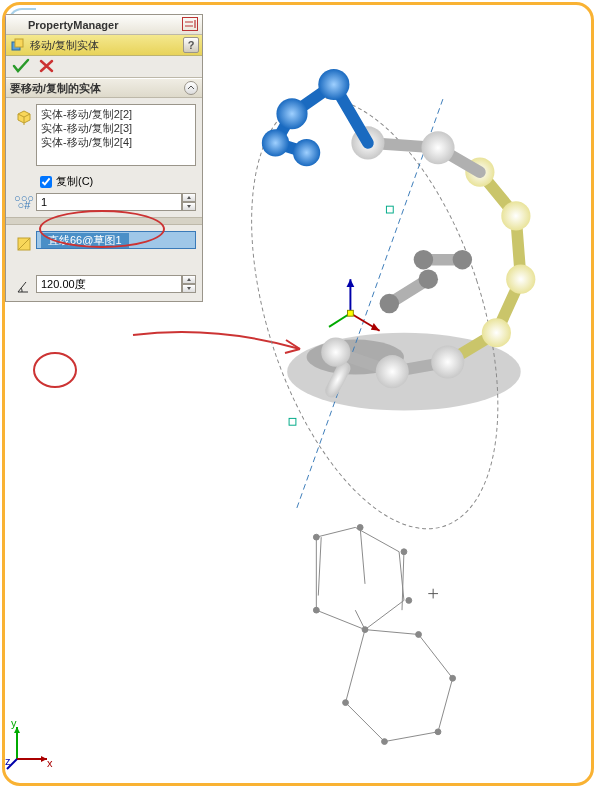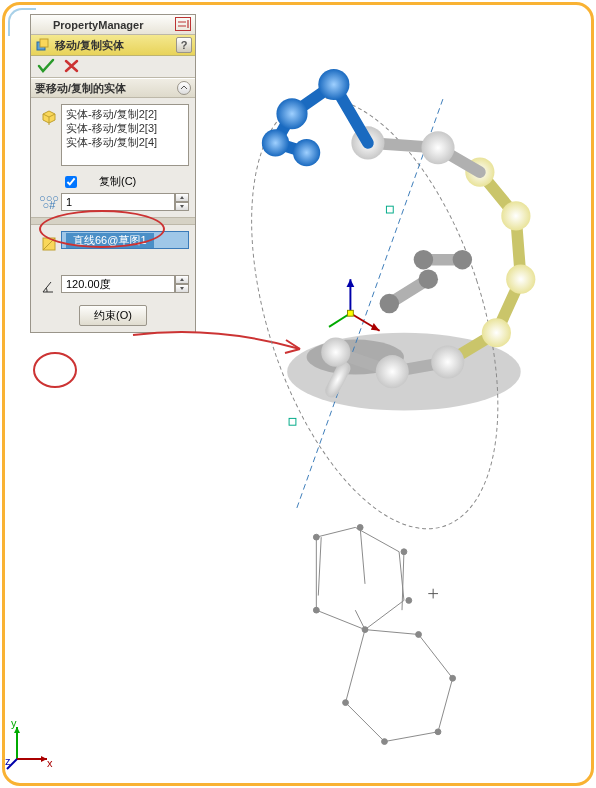--- a/index.html
+++ b/index.html
@@ -1,39 +1,39 @@
 <!DOCTYPE html>
 <html><head>
 <meta charset="utf-8">
 <style>
 *{box-sizing:border-box;margin:0;padding:0;font-family:"Microsoft YaHei","SimSun",Arial,sans-serif;font-size:11px}
 body{background:#fff;width:596px;height:788px;position:relative;overflow:hidden}
 .outer-frame{position:absolute;top:2px;left:2px;right:2px;bottom:2px;border:3px solid #f9b233;border-radius:18px;background:#fff;overflow:hidden}
 .corner-inner{position:absolute;top:3px;left:3px;width:28px;height:28px;border-top:2px solid #a8d0e8;border-left:2px solid #a8d0e8;border-top-left-radius:14px;pointer-events:none}
-.panel{position:absolute;top:9px;left:25px;width:166px;background:#d946ef;border:1px solid #9a958a}
+.panel{position:absolute;top:9px;left:0;width:198px;background:#d946ef;border:1px solid #9a958a}
 .pm-header{height:20px;background:linear-gradient(#fdfdfb,#e8e4d8);border-bottom:1px solid #bdb8a9;display:flex;align-items:center;padding:0 4px;position:relative}
 .pm-header .title{font-weight:bold;color:#333;margin-left:18px}
 .pm-pin{position:absolute;right:4px;top:2px;width:16px;height:14px;border:1px solid #b33;display:flex;align-items:center;justify-content:center}
 .pm-pin svg{width:12px;height:10px}
 .feat-header{height:21px;background:linear-gradient(#f4e88e,#e8d35a);border-bottom:1px solid #bdb470;display:flex;align-items:center;padding:0 4px;position:relative}
 .feat-icon{width:16px;height:16px;display:inline-flex;align-items:center;justify-content:center;margin-right:4px}
-.feat-header .ftxt{font-weight:bold;color:#333}
+.feat-header .ftxt{font-weight:normal;color:#333}
 .help-btn{position:absolute;right:3px;top:2px;width:16px;height:16px;background:linear-gradient(#fff,#cfcabb);border:1px solid #9a958a;color:#555;display:flex;align-items:center;justify-content:center;font-weight:bold;border-radius:2px}
 .okcancel{height:22px;border-bottom:1px solid #bdb8a9;display:flex;align-items:center;padding-left:6px;gap:8px;background:#eceae5}
 .ok svg,.cancel svg{width:18px;height:16px}
 .section-head{height:20px;background:linear-gradient(#f0ede4,#dedacb);border-top:1px solid #fff;border-bottom:1px solid #bdb8a9;display:flex;align-items:center;padding:0 4px;justify-content:space-between}
 .section-head .stxt{font-weight:bold;color:#333}
 .chev{width:14px;height:14px;border:1px solid #9a958a;border-radius:7px;background:linear-gradient(#fff,#ddd);display:flex;align-items:center;justify-content:center}
 .chev svg{width:8px;height:8px}
 .section-body{padding:6px;background:#eceae5}
 .sel-row{display:flex}
 .sel-icon{width:24px;display:flex;align-items:flex-start;justify-content:center;padding-top:4px}
 .sel-box{flex:1;height:62px;background:#fff;border:1px solid #9a958a;padding:2px 4px;overflow:hidden}
 .sel-box div{color:#333;line-height:14px;white-space:nowrap}
-.copy-row{margin-top:8px;margin-left:28px;display:flex;align-items:center;gap:22px}
+.copy-row{margin-top:8px;margin-left:28px;display:flex;align-items:center;gap:4px}
 .copy-row input{width:12px;height:12px}
 .num-row{margin-top:4px;display:flex;align-items:center}
 .num-icon{width:24px;display:flex;align-items:center;justify-content:center;color:#3a7ab8;font-size:9px;flex-direction:column;line-height:7px}
 .num-input{flex:1;height:18px;border:1px solid #9a958a;background:#fff;padding:0 4px;display:flex;align-items:center}
 .spinner{width:14px;display:flex;flex-direction:column}
 .spinner div{height:9px;border:1px solid #9a958a;background:linear-gradient(#fff,#ddd);display:flex;align-items:center;justify-content:center}
 .spinner svg{width:6px;height:5px}
 .gap-bar{height:8px;background:#d6d2c5;border-top:1px solid #bdb8a9;border-bottom:1px solid #bdb8a9}
 .axis-box{height:18px;flex:1;background:#9fc7e8;border:1px solid #3a7ab8;color:#1a3a5a;padding:0 4px;display:flex;align-items:center}
 .axis-box span{background:#4a8fc7;color:#fff;padding:0 7px}
@@ -165,23 +165,20 @@
               <svg viewBox="0 0 6 5">
                 <path d="M1 4l2-3 2 3z" fill="#555"></path>
               </svg>
             </div>
         <div>
               <svg viewBox="0 0 6 5">
                 <path d="M1 1l2 3 2-3z" fill="#555"></path>
               </svg>
             </div>
       </div>
-    </div>
-    <div class="constrain-row">
-      <button class="constrain-btn">约束(O)</button>
     </div>
   </div>
 </div>
 
 <div class="red-circle" style="top:205px;left:34px;width:126px;height:38px;border-radius:50%/50%"></div>
 <div class="red-circle" style="top:347px;left:28px;width:44px;height:36px;border-radius:50%/50%"></div>
 <svg style="position:absolute;top:322px;left:120px;width:190px;height:40px;pointer-events:none">
   <path d="M8 8 Q 90 -2 175 22" stroke="#c33" stroke-width="2" fill="none"></path>
   <path d="M175 22l-14-9M175 22l-15 4" stroke="#c33" stroke-width="2" fill="none"></path>
 </svg>

